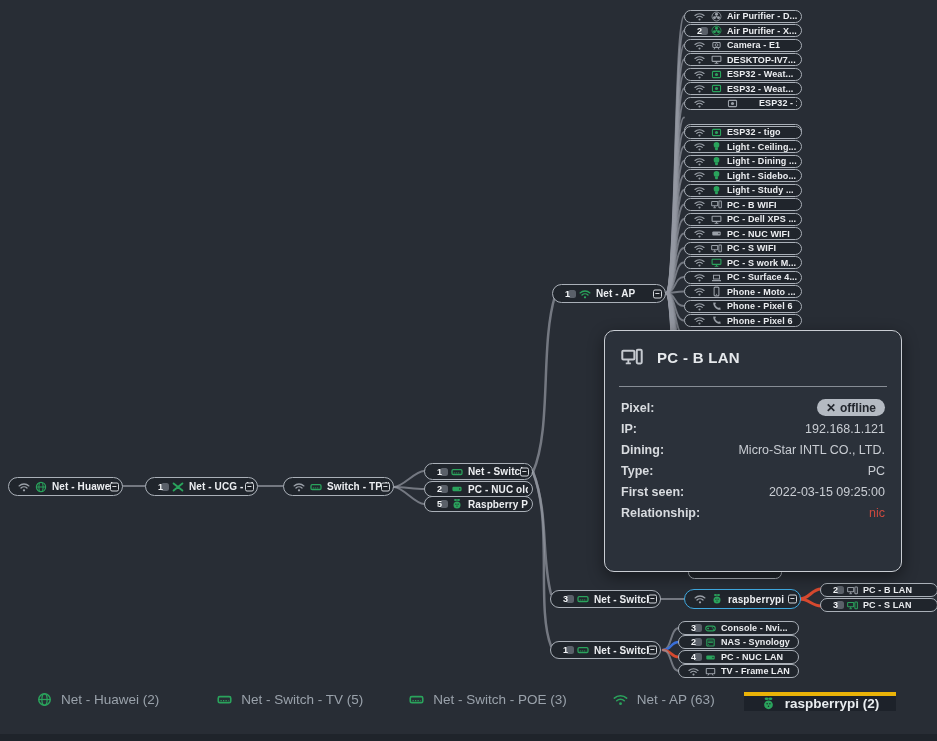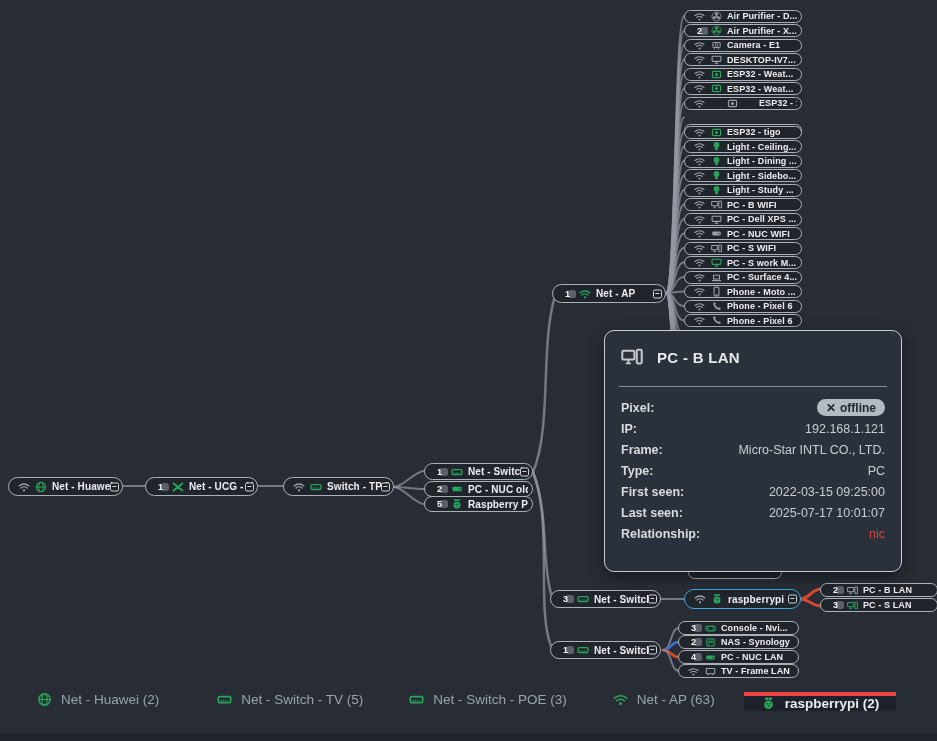--- a/index.html
+++ b/index.html
@@ -35,21 +35,21 @@
   .prow .plabel{font-weight:bold;font-size:12.5px;color:#d8dbdf;}
   .prow .pvalue{font-size:12.5px;color:#c9cdd3;text-align:right;}
   .pvalue.danger{color:#cb4a3f;}
   .badge-offline{display:inline-flex;align-items:center;gap:4px;background:#b4bac2;color:#23272e;
                  font-weight:bold;font-size:12px;border-radius:10px;padding:1.5px 9px;}
   
   .tabbar{position:absolute;left:0;top:692px;width:937px;height:42px;display:flex;align-items:flex-start;
           background:#282d35;z-index:6;margin-left:20px;}
   .tab{display:flex;align-items:center;gap:9px;padding:0 17px;font-size:13.5px;color:#9aa2ab;cursor:pointer;}
   .tab .tico{display:inline-flex;color:#2aa35c;}
-  .tab.active{background:#1d222a;border-top:4px solid #ef4444;color:#e8ecef;padding-top:0;}
+  .tab.active{background:#1d222a;border-top:4px solid #eab308;color:#e8ecef;padding-top:0;}
   .tab.active .tlbl{font-weight:bold;}
   .bottomstrip{position:absolute;left:0;top:734px;width:937px;height:7px;background:#1f242b;z-index:7;}
 </style>
 </head>
 <body>
 
 <div class="app">
   <div class="stage">
     <svg id="edges" width="937" height="692">
         <path d="M666,293 C676,293 674,16 684,16" fill="none" stroke="rgba(148,153,162,0.7)" stroke-width="1.8" stroke-linecap="round"></path>
@@ -729,34 +729,30 @@
             <span class="badge-offline">
               <span>✕</span>
               <span>offline</span>
             </span>
           </div>
           <div class="prow">
             <span class="plabel">IP:</span>
             <span class="pvalue">192.168.1.121</span>
           </div>
           <div class="prow">
-            <span class="plabel">Frame:</span>
+            <span class="plabel">Dining:</span>
             <span class="pvalue">Micro-Star INTL CO., LTD.</span>
           </div>
           <div class="prow">
             <span class="plabel">Type:</span>
             <span class="pvalue">PC</span>
           </div>
           <div class="prow">
             <span class="plabel">First seen:</span>
             <span class="pvalue">2022-03-15 09:25:00</span>
-          </div>
-          <div class="prow">
-            <span class="plabel">Last seen:</span>
-            <span class="pvalue">2025-07-17 10:01:07</span>
           </div>
           <div class="prow">
             <span class="plabel">Relationship:</span>
             <span class="pvalue danger">nic</span>
           </div>
         </div>
     </div>
   </div>
 
   <div class="tabbar" id="tabbar">

